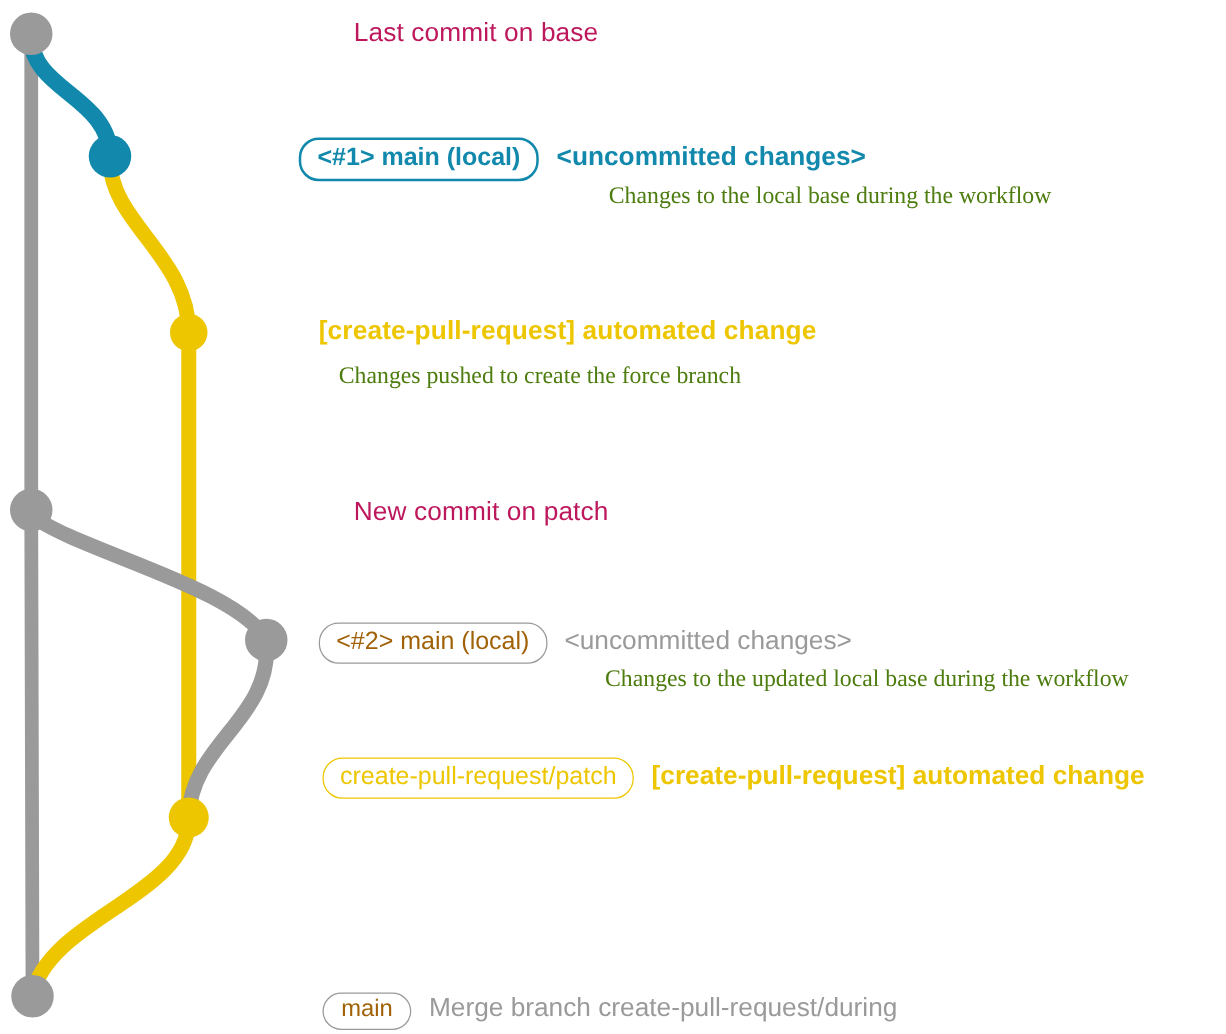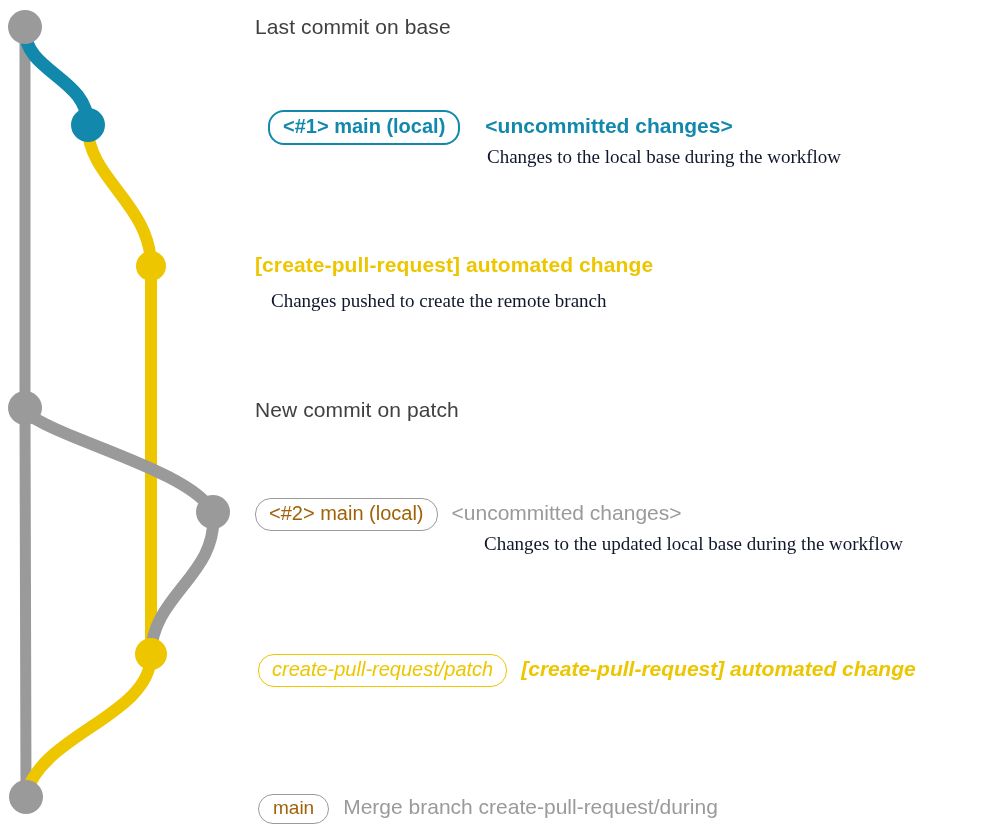--- a/index.html
+++ b/index.html
@@ -72,24 +72,24 @@
     white-space: nowrap;
   }
   .commit-msg.blue { color: #1289ac; }
   .commit-msg.gray { color: #9a9a9a; font-weight: 400; }
   .commit-msg.yellow { color: #edc600; }
   .desc {
     position: absolute;
     font-family: "Liberation Serif", serif;
     font-size: 19px;
     font-weight: 400;
-    color: #0f172a;
+    color: #4d7c0f;
     white-space: nowrap;
   }
-  .hl-gray { color: #404040; }
+  .hl-gray { color: #be185d; margin-left: 28px; }
   .hl-yellow { color: #edc600; font-weight: 700; }
 </style>
 </head>
 <body>
 
 <div id="canvas">
 
   <svg id="graph" viewBox="0 0 981 827" width="981" height="827" xmlns="http://www.w3.org/2000/svg">
 
     <path d="M 25,27 L 25,408" fill="none" stroke="#9a9a9a" stroke-width="11" stroke-linecap="round"></path>
@@ -111,38 +111,38 @@
     <circle cx="88" cy="125" r="17" fill="#1289ac"></circle>
     <circle cx="151" cy="266" r="15" fill="#edc600"></circle>
     <circle cx="25" cy="408" r="17" fill="#9a9a9a"></circle>
     <circle cx="213" cy="512" r="17" fill="#9a9a9a"></circle>
     <circle cx="151" cy="654" r="16" fill="#edc600"></circle>
     <circle cx="26" cy="797" r="17" fill="#9a9a9a"></circle>
   </svg>
 
   <div class="headline hl-gray" style="left:255px; top:15px;">Last commit on base</div>
 
-  <div class="row" style="left:268px; top:110px;gap:11px;">
+  <div class="row" style="left:239px; top:110px;">
     <span class="pill">&lt;#1&gt; main (local)</span>
     <span class="commit-msg blue">&lt;uncommitted changes&gt;</span>
   </div>
   <div class="desc" style="left:487px; top:146px;">Changes to the local base during the workflow</div>
 
   <div class="headline hl-yellow" style="left:255px; top:253px;">[create-pull-request] automated change</div>
-  <div class="desc" style="left:271px; top:290px;">Changes pushed to create the remote branch</div>
+  <div class="desc" style="left:271px; top:290px;">Changes pushed to create the force branch</div>
 
   <div class="headline hl-gray" style="left:255px; top:398px;">New commit on patch</div>
 
   <div class="row" style="left:255px; top:498px;">
     <span class="pill gray thin">&lt;#2&gt; main (local)</span>
     <span class="commit-msg gray">&lt;uncommitted changes&gt;</span>
   </div>
   <div class="desc" style="left:484px; top:533px;">Changes to the updated local base during the workflow</div>
 
-  <div class="row" style="left:258px; top:654px;font-style:italic;">
+  <div class="row" style="left:258px; top:606px;">
     <span class="pill yellow thin">create-pull-request/patch</span>
     <span class="commit-msg yellow">[create-pull-request] automated change</span>
   </div>
 
   <div class="row" style="left:258px; top:782px;margin-top:12px;">
     <span class="pill gray thin" style="font-size:19px; padding:3px 14px 5px 14px;">main</span>
     <span class="commit-msg gray">Merge branch create-pull-request/during</span>
   </div>
 
 </div>

